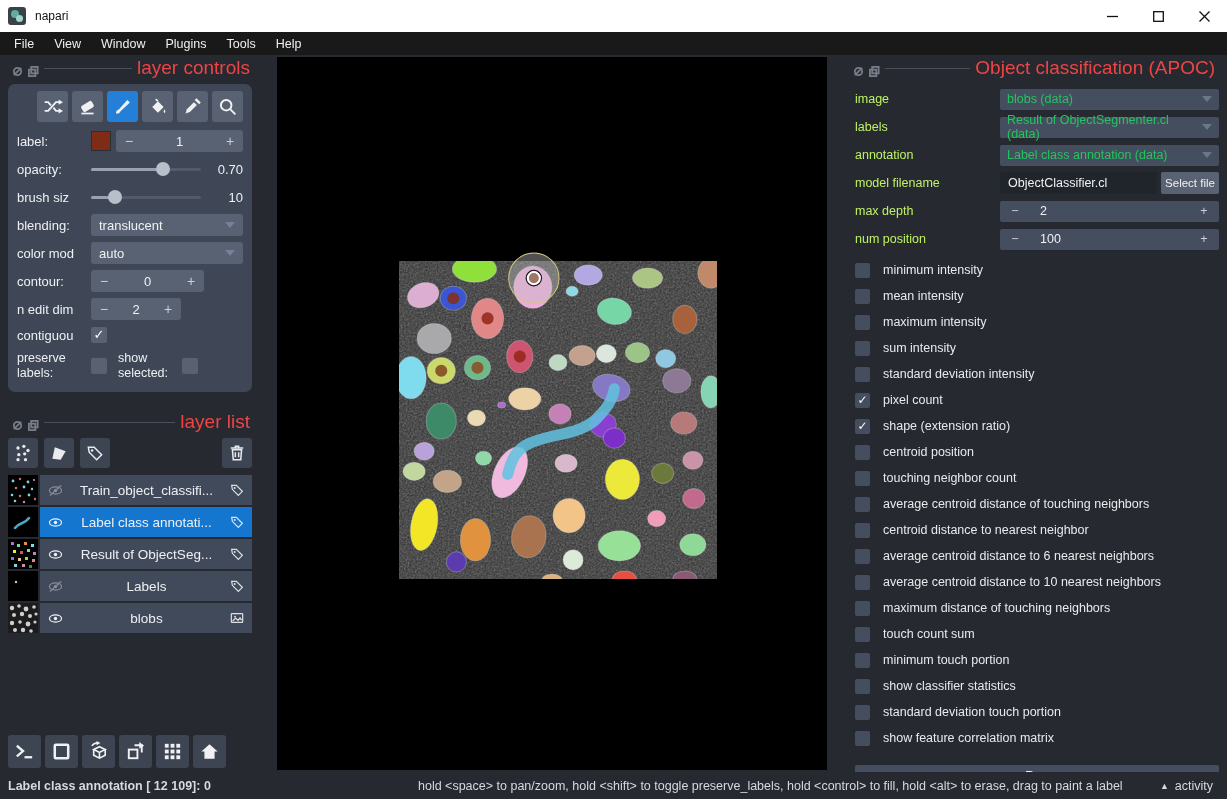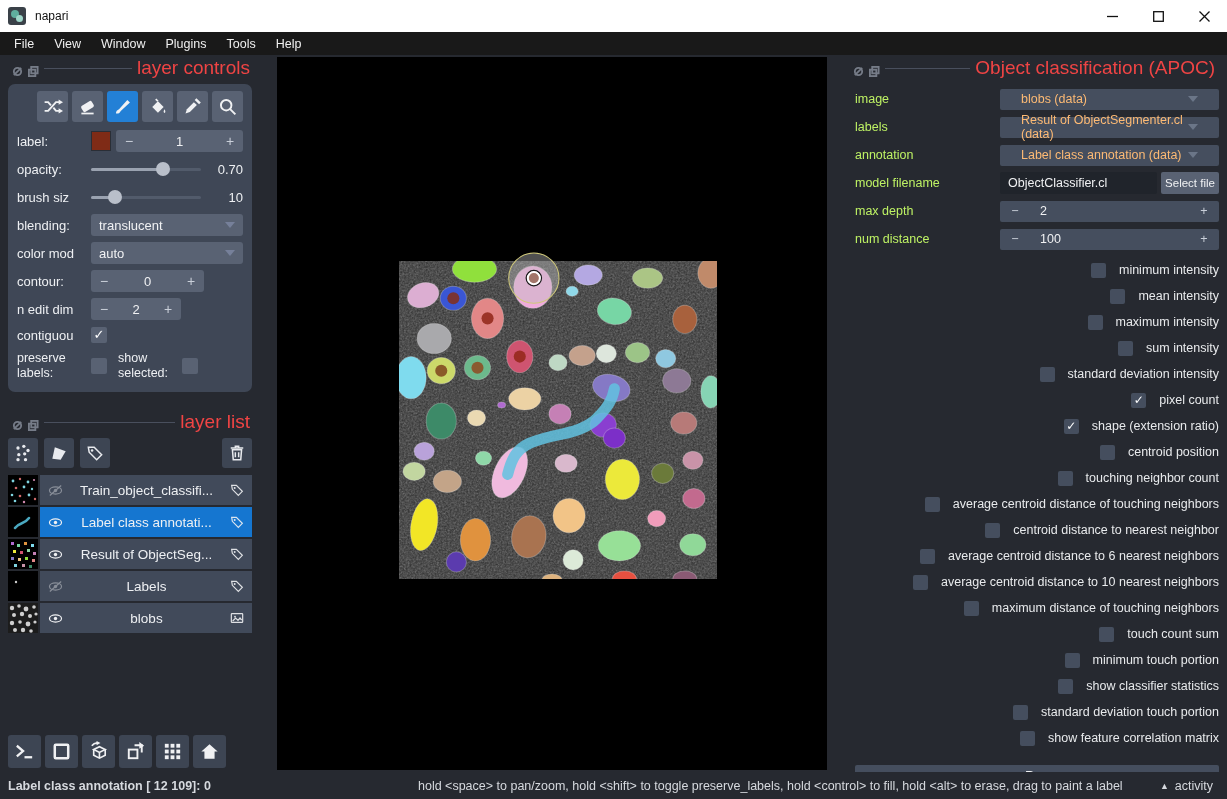--- a/index.html
+++ b/index.html
@@ -98,33 +98,33 @@
   
   .canvas { position:absolute; left:277px; top:2px; width:550px; height:713px; background:#000; }
   .scene { position:absolute; left:122px; top:204px; overflow:visible; }
 
   
   .rightdock { position:absolute; left:845px; top:0; width:382px; bottom:0; }
   .rightdock .phead { margin:4px 12px 0 8px; }
   .rrow { display:flex; align-items:center; height:28px; margin:0 8px 0 10px; }
   .rlabel { width:145px; flex:none; color:#bef264; font-size:12.5px; }
   .rdrop { flex:1; height:21px; background:#454e5e; border-radius:2px; display:flex; align-items:center;
-    padding:0 21px; color:#fdba74; font-size:12.5px; cursor:pointer; }
+    padding:0 7px; color:#22c55e; font-size:12.5px; cursor:pointer; }
   .rdrop .dd-arrow { border-top-color:#6b7688; }
   .rinput { flex:1; height:22px; background:#20242b; border:none; color:#f0f1f3; font-size:12.5px;
     padding:0 8px; border-radius:2px; min-width:0; }
   .rfile-btn { flex:none; width:58px; height:22px; margin-left:4px; background:#596273; border:none;
     border-radius:2px; color:#f0f1f3; font-size:11.5px; cursor:pointer; }
   .rspin { flex:1; height:21px; background:#454e5e; border-radius:2px; display:flex; align-items:center;
     color:#f0f1f3; font-size:12.5px; }
   .rspin .sbtn { width:30px; text-align:center; color:#c9cfd9; cursor:pointer; flex:none; }
   .rspin .sval { flex:1; text-align:left; padding-left:10px; }
 
   .cb-list { margin:4px 8px 0 10px; }
-  .cb-row { display:flex; align-items:center; height:26px;justify-content:flex-end; }
+  .cb-row { display:flex; align-items:center; height:26px; }
   .cb { width:15px; height:15px; background:#454e5e; border-radius:2px; margin-right:13px; flex:none;
     color:#fff; font-size:12px; line-height:15px; text-align:center; cursor:pointer; }
   .cb-label { color:#e8eaec; font-size:12.5px; white-space:nowrap; }
 
   .run-btn { display:block; margin:14px 8px 0 10px; width:calc(100% - 18px); height:21px; background:#454e5e;
     border:none; border-radius:2px; color:#f0f1f3; font-size:13px; cursor:pointer; }
 
   
   .statusbar { position:absolute; left:0; right:0; bottom:0; height:27px; background:#262930;
     display:flex; align-items:center; color:#d6d9de; font-size:12.5px; }
@@ -689,21 +689,21 @@
       <div class="rrow">
         <span class="rlabel">max depth</span>
         <div class="rspin">
           <span class="sbtn">−</span>
           <span class="sval">2</span>
           <span class="sbtn">+</span>
         </div>
       </div>
 
       <div class="rrow">
-        <span class="rlabel">num distance</span>
+        <span class="rlabel">num position</span>
         <div class="rspin">
           <span class="sbtn">−</span>
           <span class="sval">100</span>
           <span class="sbtn">+</span>
         </div>
       </div>
 
       <div class="cb-list">
   <div class="cb-row">
     <span class="cb"></span>

